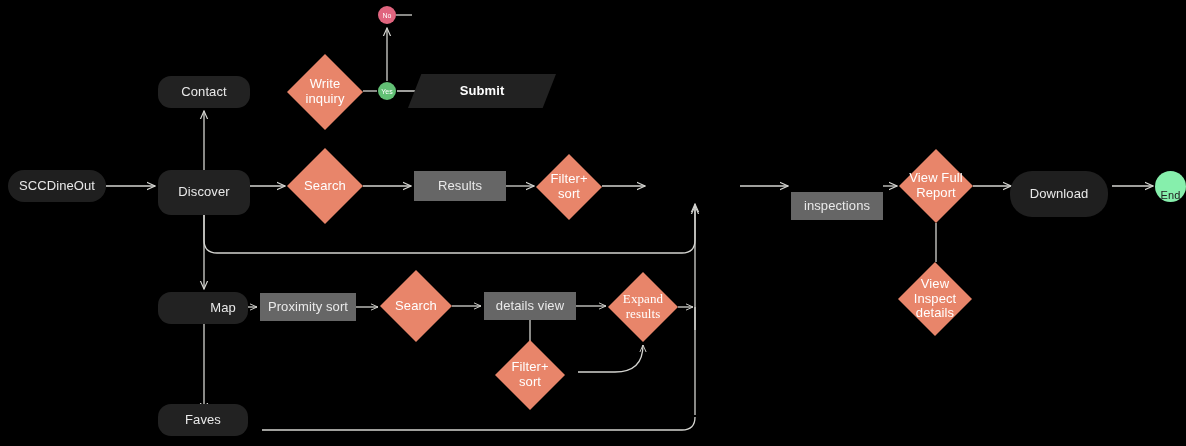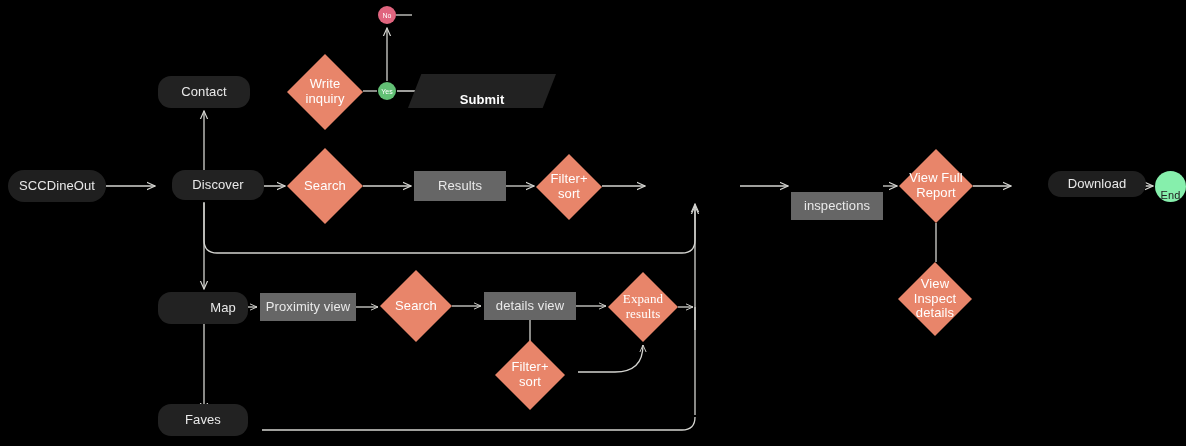--- a/index.html
+++ b/index.html
@@ -165,36 +165,36 @@
       <path d="M204,203 L204,240 Q204,253 217,253 L682,253 Q695,253 695,240 L695,206" marker-end="url(#ah)"></path>
 
       <path d="M262,430 L682,430 Q695,430 695,417"></path>
     </g>
   </svg>
 
   <div class="node n-pill" style="left:8px; top:170px; width:98px; height:32px;">
     <span>SCCDineOut</span>
   </div>
 
-  <div class="node n-rect-dark" style="left:158px; top:170px; width:92px; height:30px;margin-left:14px;">
+  <div class="node n-rect-dark" style="left:158px; top:170px; width:92px; height:45px;">
     <span>Discover</span>
   </div>
 
   <div class="node n-rect-dark" style="left:158px; top:76px; width:92px; height:32px;">
     <span>Contact</span>
   </div>
 
   <div class="node n-diamond" style="left:287px; top:54px; width:76px; height:76px;">
     <span class="dia-shape"></span>
     <span class="dia-label">Write
 inquiry</span>
   </div>
 
 
-  <div class="node n-para" style="left:408px; top:74px; width:148px; height:34px;align-items:flex-end;">
+  <div class="node n-para" style="left:408px; top:74px; width:148px; height:34px;">
     <span class="para-shape"></span>
     <span class="para-label">Submit</span>
   </div>
 
   <div class="node n-diamond" style="left:287px; top:148px; width:76px; height:76px;">
     <span class="dia-shape"></span>
     <span class="dia-label">Search</span>
   </div>
 
   <div class="node n-rect-gray" style="left:414px; top:171px; width:92px; height:30px;">
@@ -211,41 +211,41 @@
   <div class="node n-rect-gray" style="left:791px; top:172px; width:92px; height:28px;margin-top:20px;">
     <span>inspections</span>
   </div>
 
   <div class="node n-diamond" style="left:899px; top:149px; width:74px; height:74px;">
     <span class="dia-shape"></span>
     <span class="dia-label">View Full
 Report</span>
   </div>
 
-  <div class="node n-pill" style="left:1048px; top:171px; width:98px; height:26px;">
+  <div class="node n-pill" style="left:1010px; top:171px; width:98px; height:46px;">
     <span>Download</span>
   </div>
 
   <div class="node n-circle-end" style="left:1155px; top:171px; width:31px; height:31px;">
     <span>End</span>
   </div>
 
   <div class="node n-diamond" style="left:898px; top:262px; width:74px; height:74px;">
     <span class="dia-shape"></span>
     <span class="dia-label">View
 Inspect
 details</span>
   </div>
 
   <div class="node n-rect-dark" style="left:158px; top:292px; width:90px; height:32px;padding-left:40px;">
     <span>Map</span>
   </div>
 
   <div class="node n-rect-gray" style="left:260px; top:293px; width:96px; height:28px;">
-    <span>Proximity view</span>
+    <span>Proximity sort</span>
   </div>
 
   <div class="node n-diamond" style="left:380px; top:270px; width:72px; height:72px;">
     <span class="dia-shape"></span>
     <span class="dia-label">Search</span>
   </div>
 
   <div class="node n-rect-gray" style="left:484px; top:292px; width:92px; height:28px;">
     <span>details view</span>
   </div>

